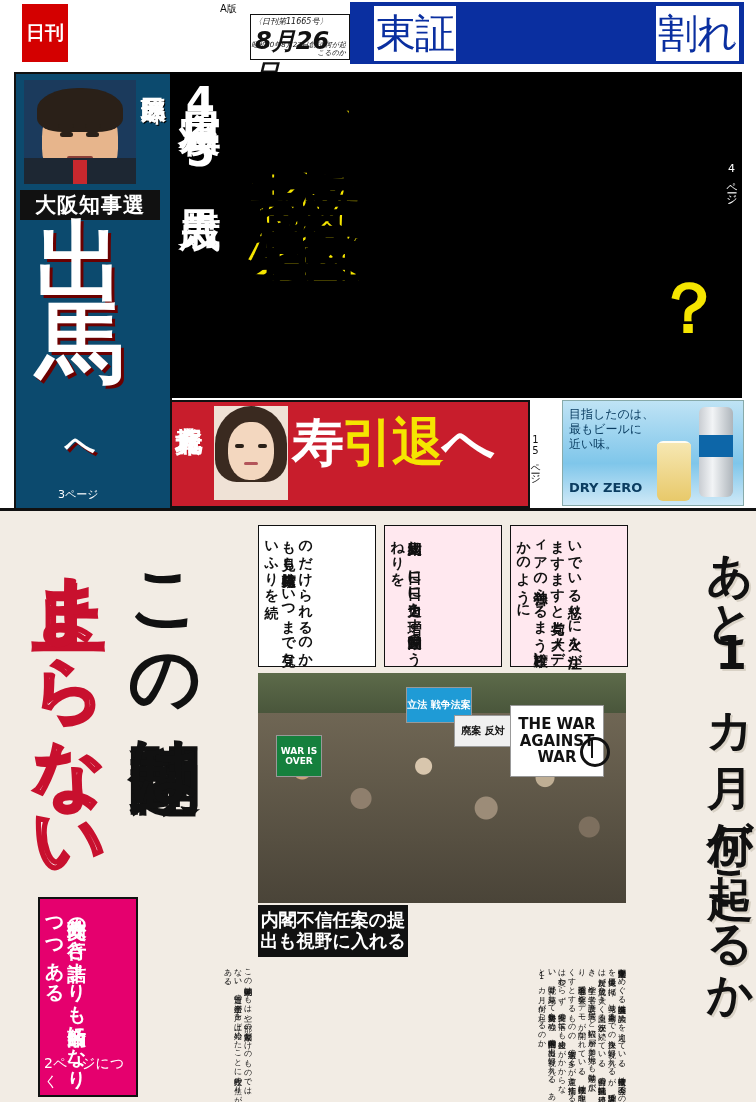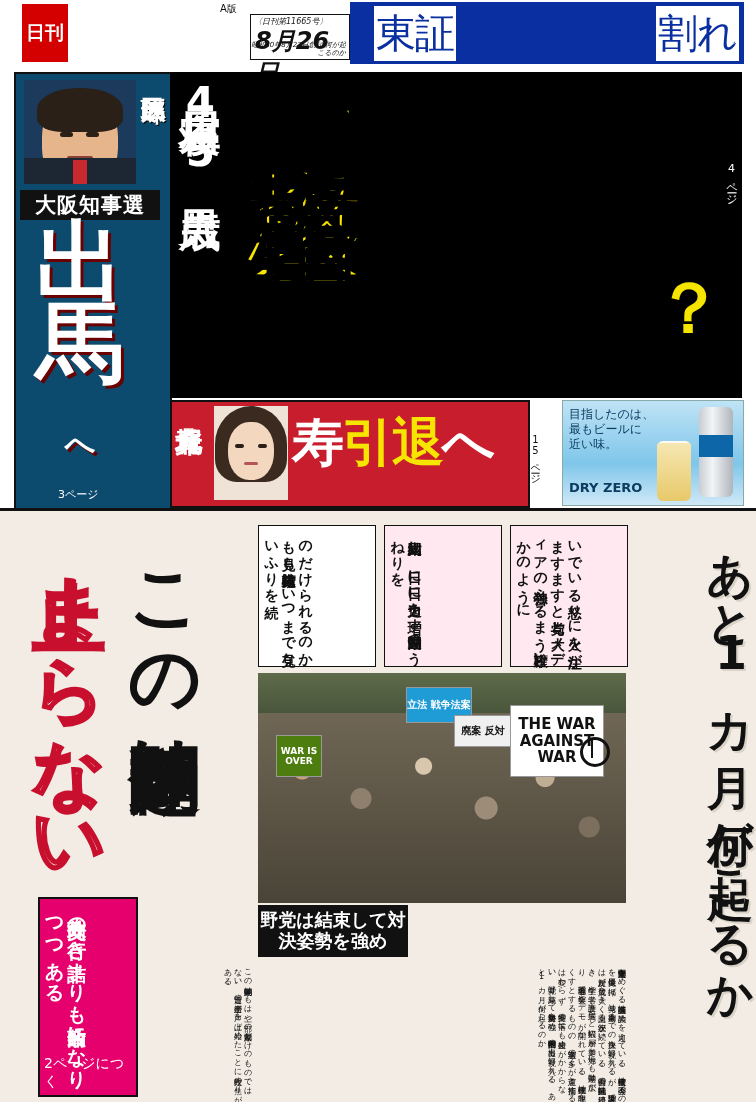--- a/index.html
+++ b/index.html
@@ -104,21 +104,21 @@
       radial-gradient(circle at 12% 30%,#c9a27a 0 9px,transparent 10px),
       radial-gradient(circle at 28% 45%,#8f7f6d 0 10px,transparent 11px),
       radial-gradient(circle at 45% 28%,#d8c6ad 0 8px,transparent 9px),
       radial-gradient(circle at 62% 50%,#9c8c78 0 11px,transparent 12px),
       radial-gradient(circle at 78% 34%,#bfae94 0 9px,transparent 10px),
       radial-gradient(circle at 90% 60%,#7d6f5e 0 10px,transparent 11px),
       linear-gradient(180deg,#6f6654,#4a4438);}
   .sign{position:absolute;background:#fff;color:#111;font-weight:bold;display:flex;align-items:center;justify-content:center;
         text-align:center;border:1px solid #999;}
   .s1{left:252px;top:32px;width:92px;height:70px;font-size:15px;line-height:1.1;}
-  .s2{left:18px;top:62px;width:44px;height:40px;font-size:9px;background:#4d7c0f;color:#fff;}
+  .s2{left:18px;top:62px;width:44px;height:40px;font-size:9px;background:#15803d;color:#fff;}
   .s3{left:148px;top:14px;width:64px;height:34px;font-size:10px;background:#1f9bd6;color:#fff;}
   .s4{left:196px;top:8px;width:56px;height:30px;font-size:10px;background:#f0f0f0;margin-top:34px;}
   .peace{position:absolute;right:16px;top:64px;width:24px;height:24px;border:3px solid #111;border-radius:50%;}
   .peace:before{content:"";position:absolute;left:8px;top:0;width:2px;height:18px;background:#111;}
 
   .blackcap{position:absolute;left:258px;top:394px;width:150px;height:52px;background:#111;color:#fff;
             font-size:18px;font-weight:bold;line-height:1.15;display:flex;align-items:center;justify-content:center;text-align:center;}
 
   .bodytext{position:absolute;left:258px;top:452px;width:368px;height:136px;color:#111;font-size:8px;line-height:1.25;
             letter-spacing:0;}
@@ -236,19 +236,19 @@
     <div class="photo">
       <div class="ph-sky"></div>
       <div class="ph-crowd"></div>
       <div class="sign s2">WAR IS OVER</div>
       <div class="sign s3">立法 戦争法案</div>
       <div class="sign s4">廃案 反対</div>
       <div class="sign s1">THE WAR AGAINST WAR</div>
       <div class="peace"></div>
     </div>
 
-    <div class="blackcap">野党は結束して対決姿勢を強め</div>
+    <div class="blackcap">内閣不信任案の提出も視野に入れる</div>
 
     <div class="bodytext vtext">安保関連法案をめぐる国会審議は大詰めを迎えている。安倍政権は今国会での成立を最優先に掲げ、与党は会期末までの採決を視野に入れるが、世論調査では反対が賛成を大きく上回る状況が続いている。国会前の抗議行動は連日続き、学生や学者、弁護士、主婦など幅広い層が参加。地方にも運動は広がり、全国各地で集会やデモが開かれている。政権側は説明を尽くすとするものの、憲法学者の多くが違憲と指摘する構図は変わらず、支持率の下落にも歯止めがかからない。野党は結束して対決姿勢を強め、内閣不信任案の提出も視野に入れる。あと1カ月、何が起こるのか。</div>
     <div class="bodytext2 vtext">この倒閣運動はもはや一部の運動家だけのものではない。普通の生活者が声を上げ始めたことに政権の焦りがある。</div>
   </div>
 
 </div>
 
 </body></html>

